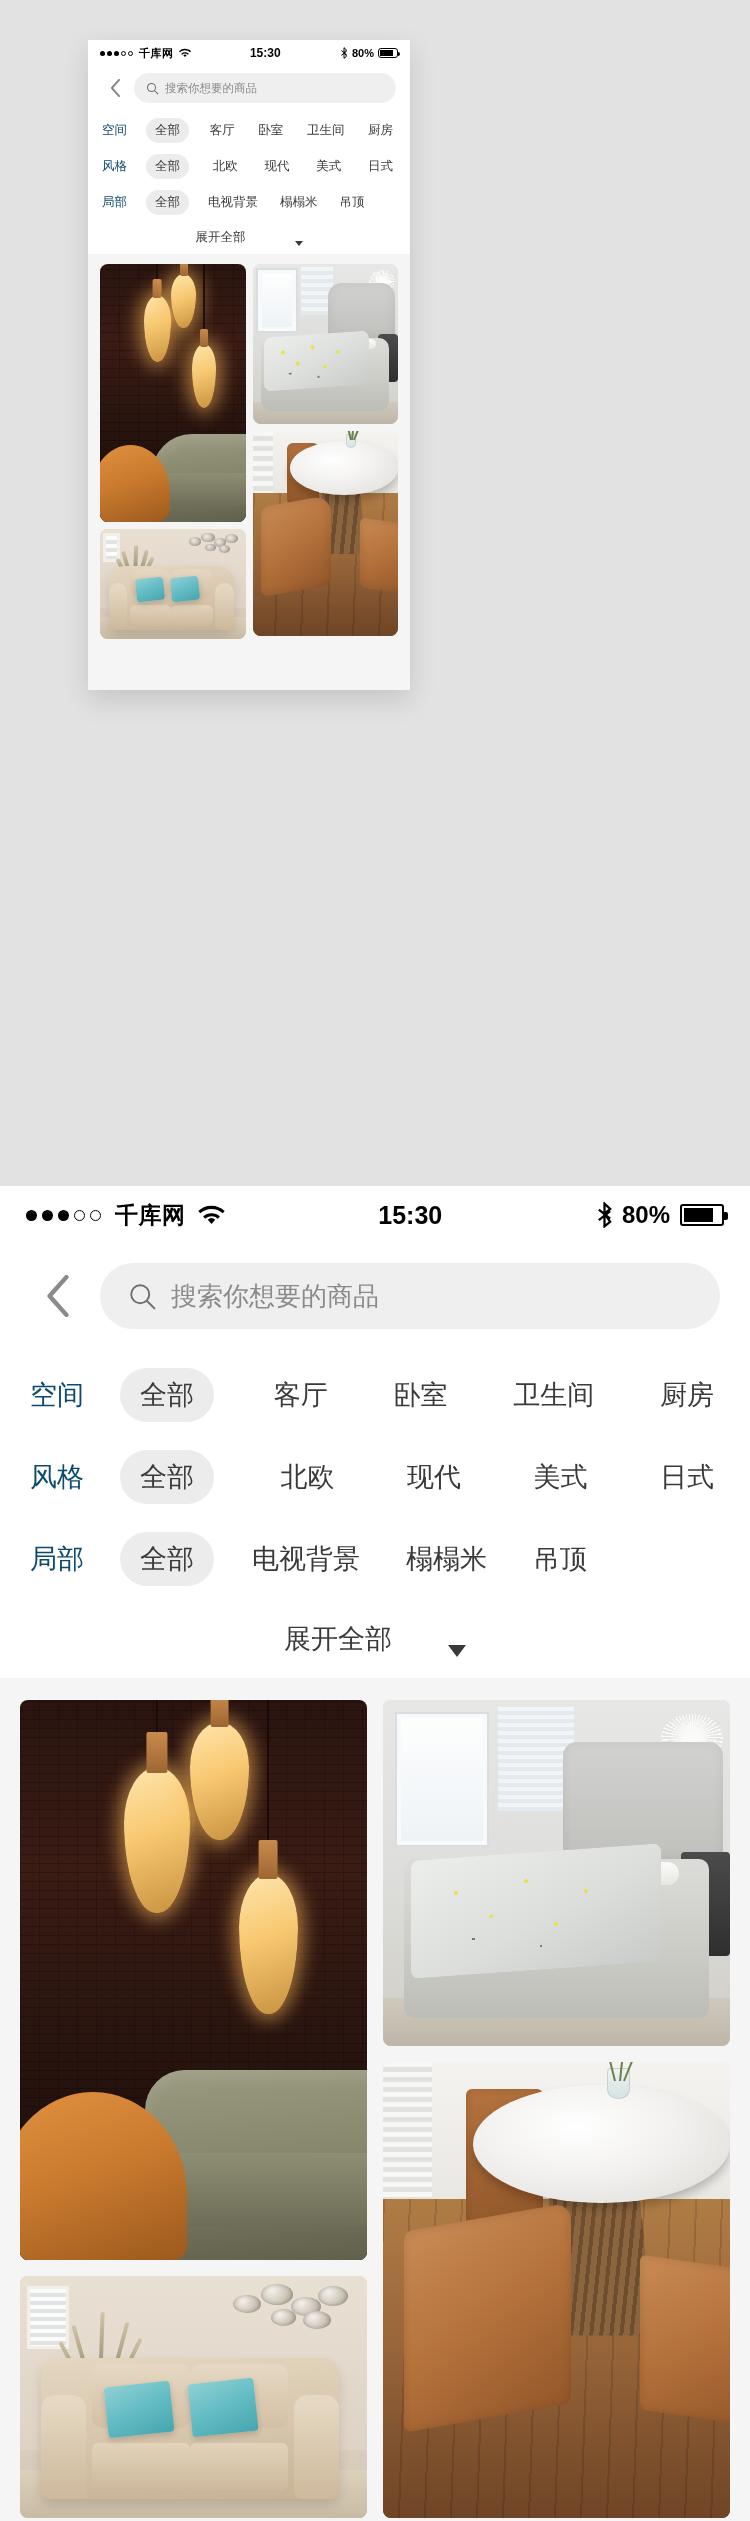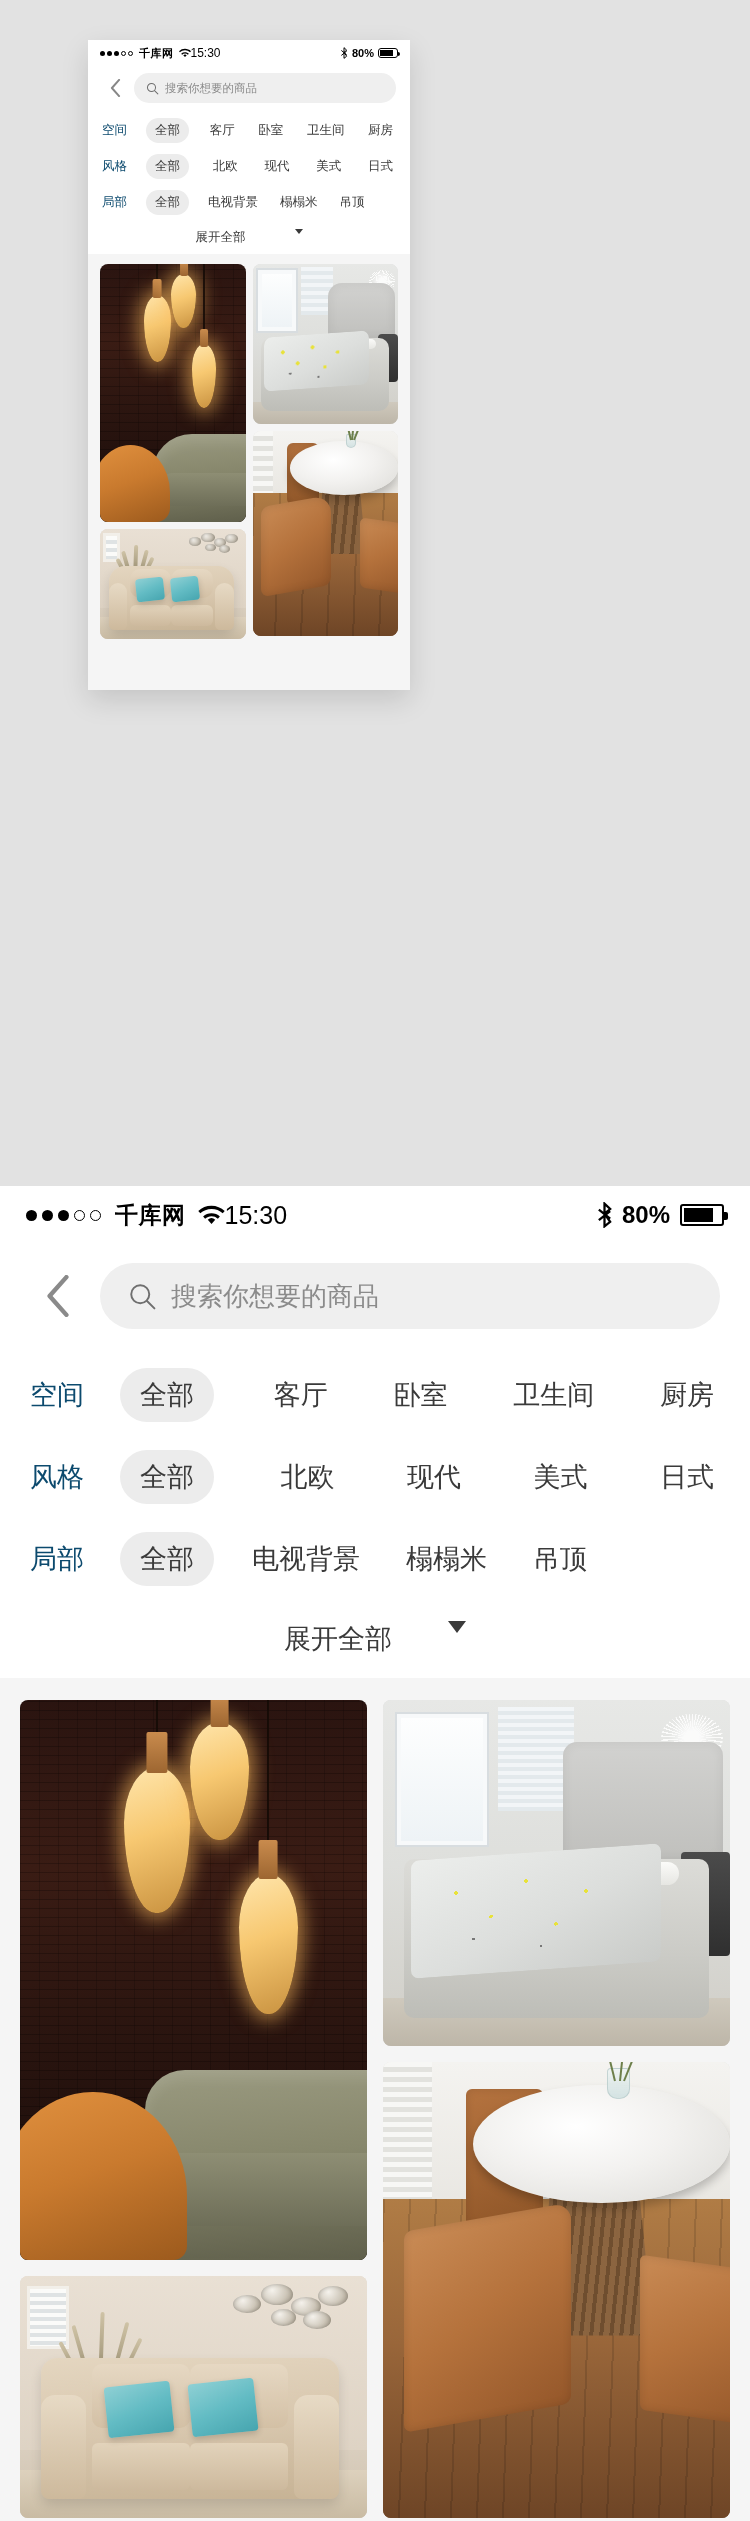--- a/index.html
+++ b/index.html
@@ -61,21 +61,21 @@
     align-items: center;
     width: 100%;
     background: #ffffff;
     flex: none;
   }
   .sb-left { display: flex; align-items: center; }
   .sb-dots { display: flex; align-items: center; }
   .sb-dot { border-radius: 50%; background: #000; }
   .sb-dot.hollow { background: transparent; border: 1px solid #000; }
   .sb-carrier { color: #000; font-weight: 700; letter-spacing: .5px; }
-  .sb-center { flex: 1; color: #000; font-weight: 400; }
+  .sb-center { flex: 1; text-align: center; color: #000; font-weight: 700; }
   .sb-right { display: flex; align-items: center; justify-content: flex-end; }
   .sb-pct { color: #000; font-weight: 700; }
   .batt {
     position: relative;
     border: 2px solid #000;
     border-radius: 3px;
     display: flex; align-items: center;
   }
   .batt-fill { background: #000; height: 100%; }
   .batt-cap {
@@ -98,21 +98,21 @@
 
   
   .filters { background: #fff; flex: none; }
   .filter-row { display: flex; align-items: center; }
   .f-label { color: #0c4a6e; flex: none; }
   .f-chips { display: flex; align-items: flex-start; flex: 1; }
   .chip { color: #3a3a3a; white-space: nowrap; border-radius: 999px; }
   .chip.active { background: #ececec; }
 
   .expand-row { display: flex; align-items: center; justify-content: center; background:#fff; }
-  .expand-btn { display: inline-flex; align-items: flex-start; color: #3a3a3a; gap: 44px; }
+  .expand-btn { display: inline-flex; align-items: flex-end; color: #3a3a3a; gap: 44px; }
   .caret { display: inline-block; width: 0; height: 0; border-style: solid; }
 
   
   .gallery {
     background: #f5f5f5;
     flex: 1;
     display: flex;
     align-items: flex-start;
   }
   .gcol { display: flex; flex-direction: column; }

